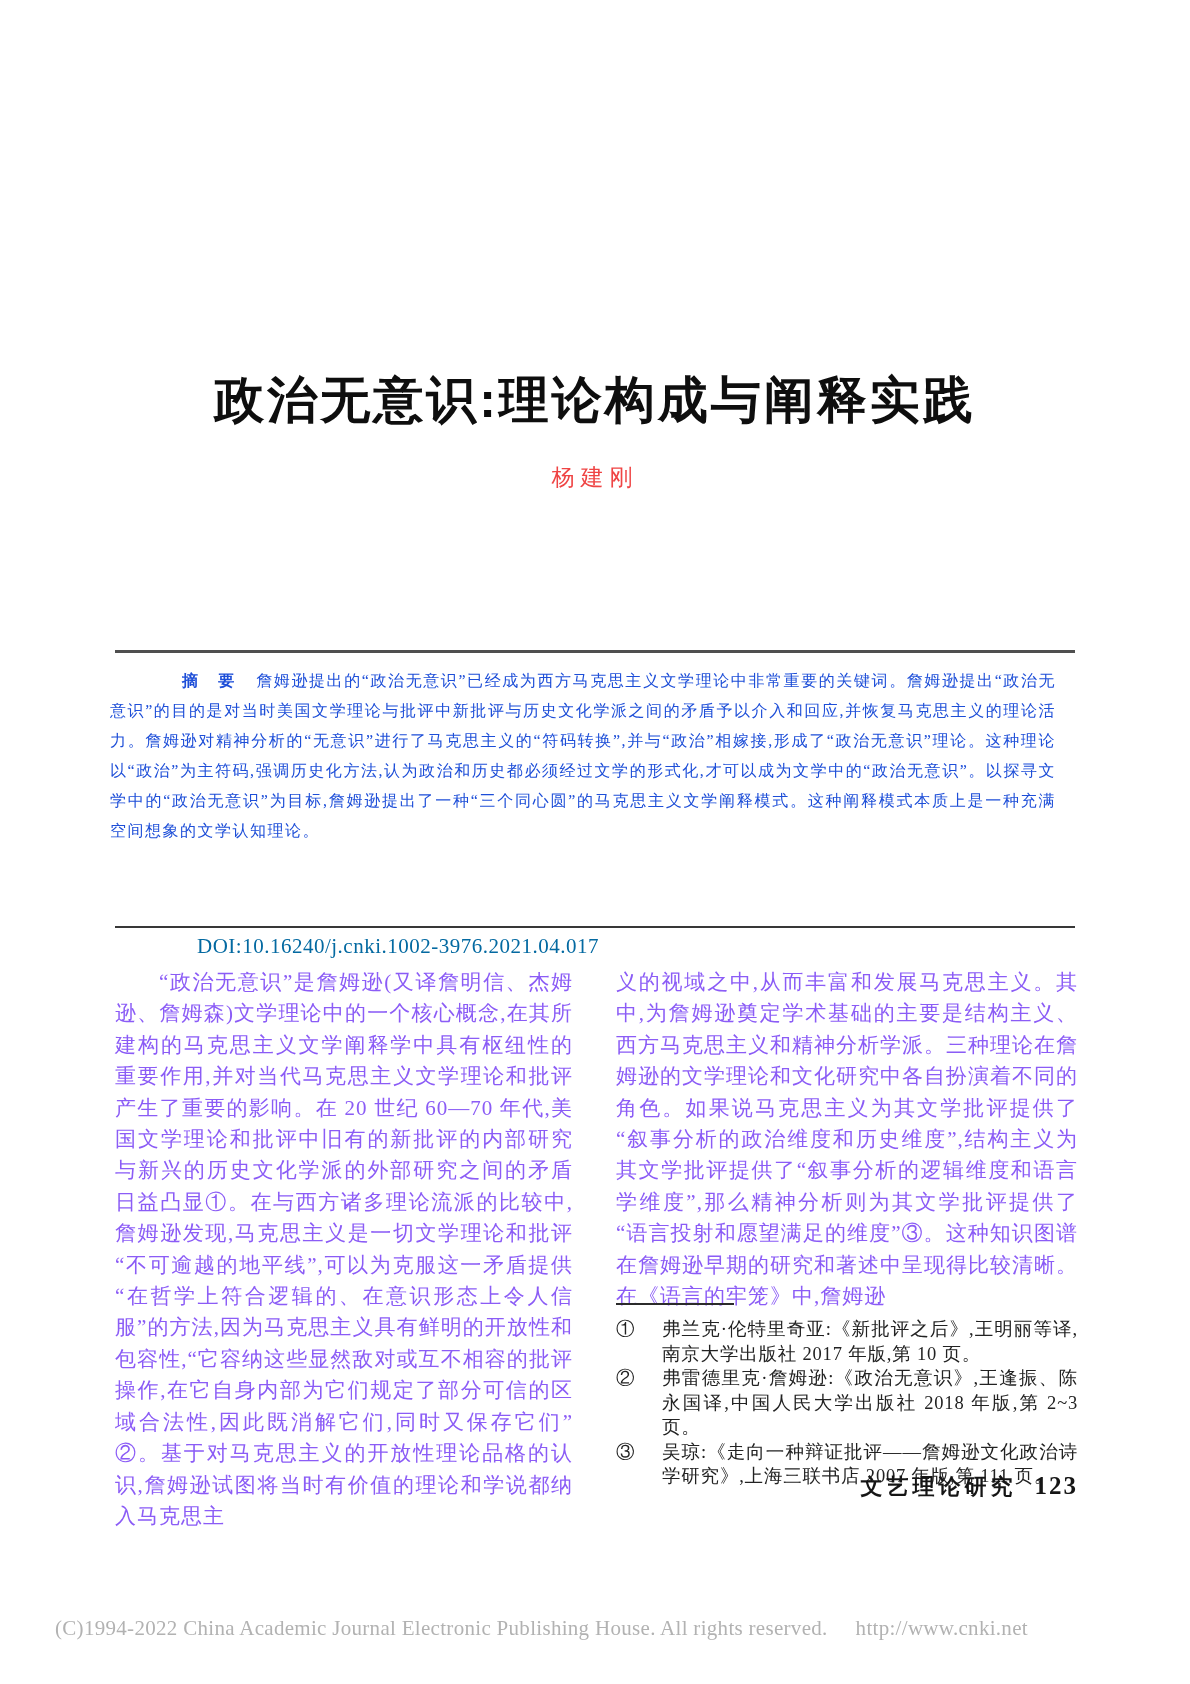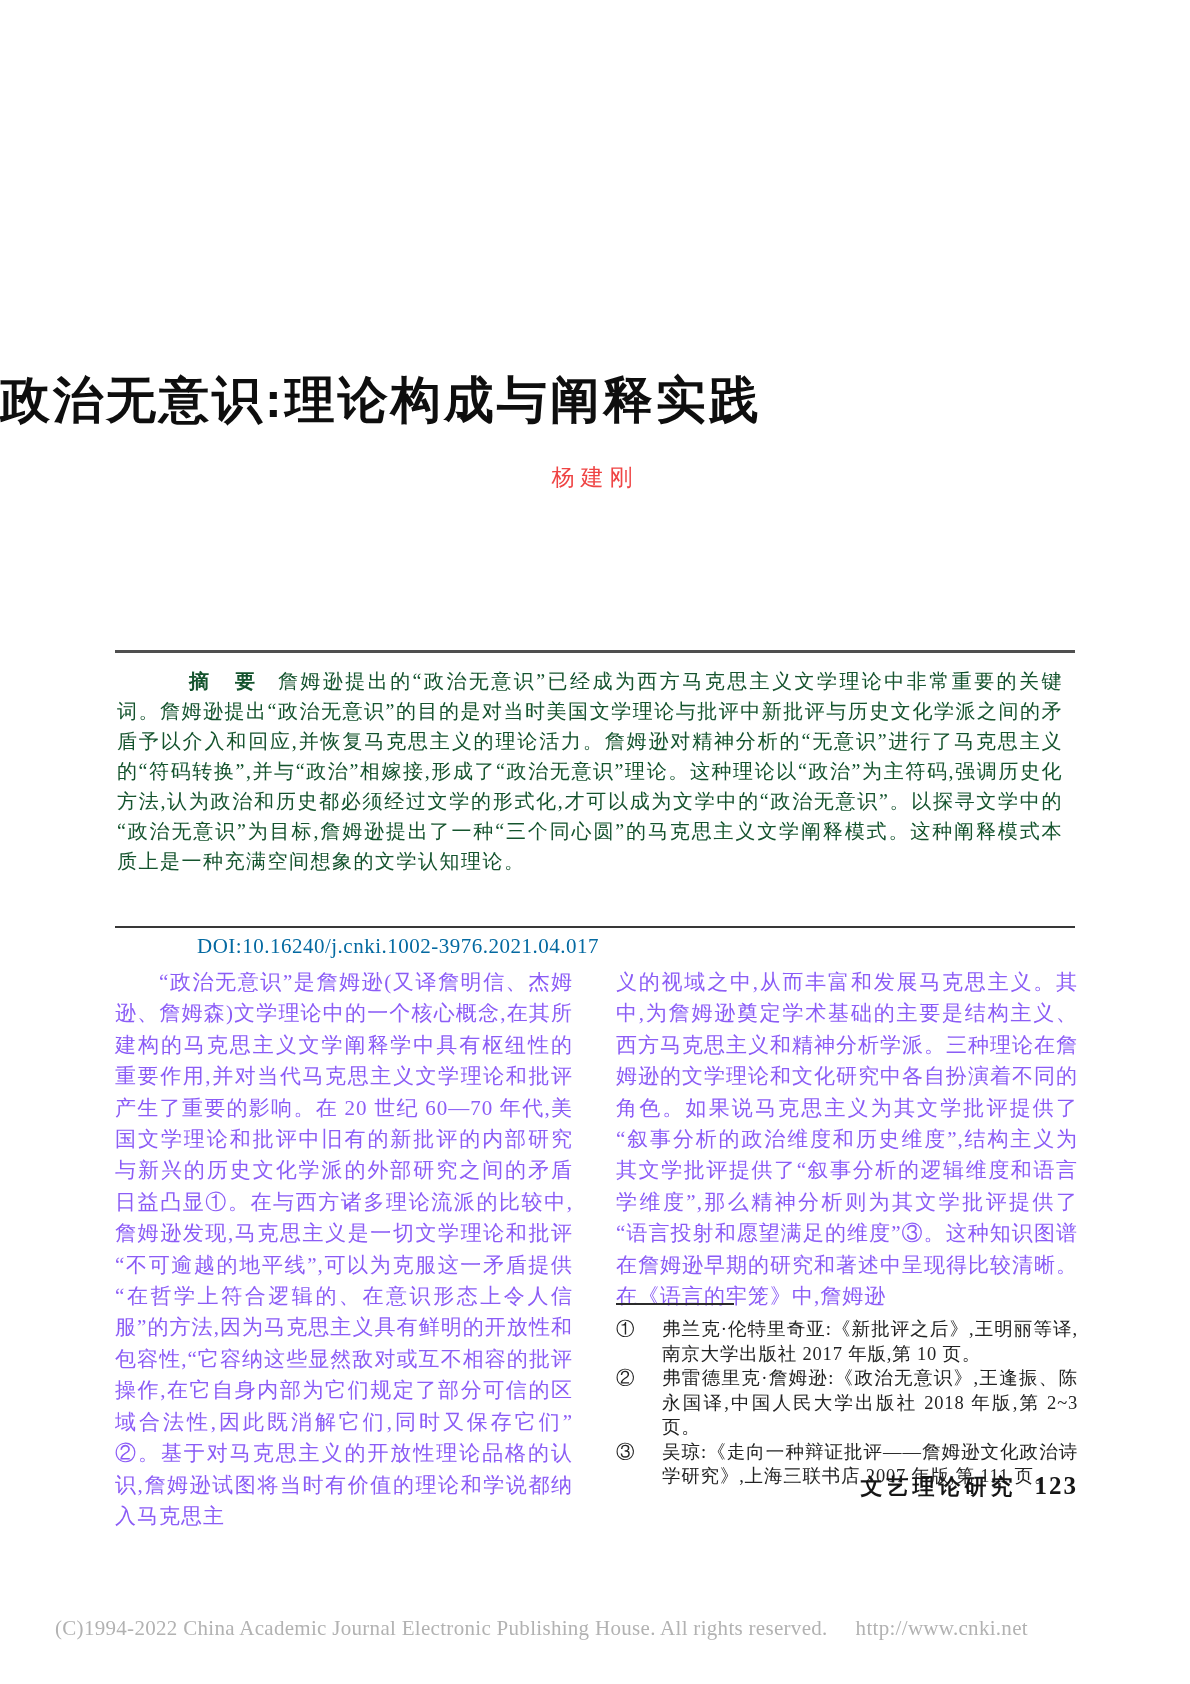--- a/index.html
+++ b/index.html
@@ -10,20 +10,21 @@
     margin: 0 auto;
     background: #ffffff;
     overflow: hidden;
     font-family: "Liberation Serif", "DejaVu Serif", serif;
     color: #1c1c1c;
   }
 
   .title {
     position: absolute;
     top: 336px; left: 0; width: 100%;
+    text-align: center;
     font-family: "Liberation Sans", "DejaVu Sans", sans-serif;
     font-weight: bold;
     font-size: 50px;
     line-height: 60px;
     letter-spacing: 3px;
     color: #0e0e0e;
   }
 
   .author {
     position: absolute;
@@ -43,27 +44,27 @@
   }
   .rule-mid {
     position: absolute;
     left: 115px; top: 926px;
     width: 960px; height: 2px;
     background: #383838;
   }
 
   .abstract {
     position: absolute;
-    left: 117px; top: 666px;
+    left: 110px; top: 666px;
     width: 946px;
-    font-size: 20px;
+    font-size: 16px;
     line-height: 30px;
     text-align: justify;
     letter-spacing: 1.5px;
-    color: #14532d;
+    color: #1d4ed8;
   }
   .abstract p { margin: 0; text-indent: 72px; }
   .ab-label, .kw-label {
     font-family: "Liberation Sans", "DejaVu Sans", sans-serif;
     font-weight: bold;
     letter-spacing: 2px;
   }
   .ab-label { margin-right: 20px; }
   .kw-label { margin-right: 26px; }
 

